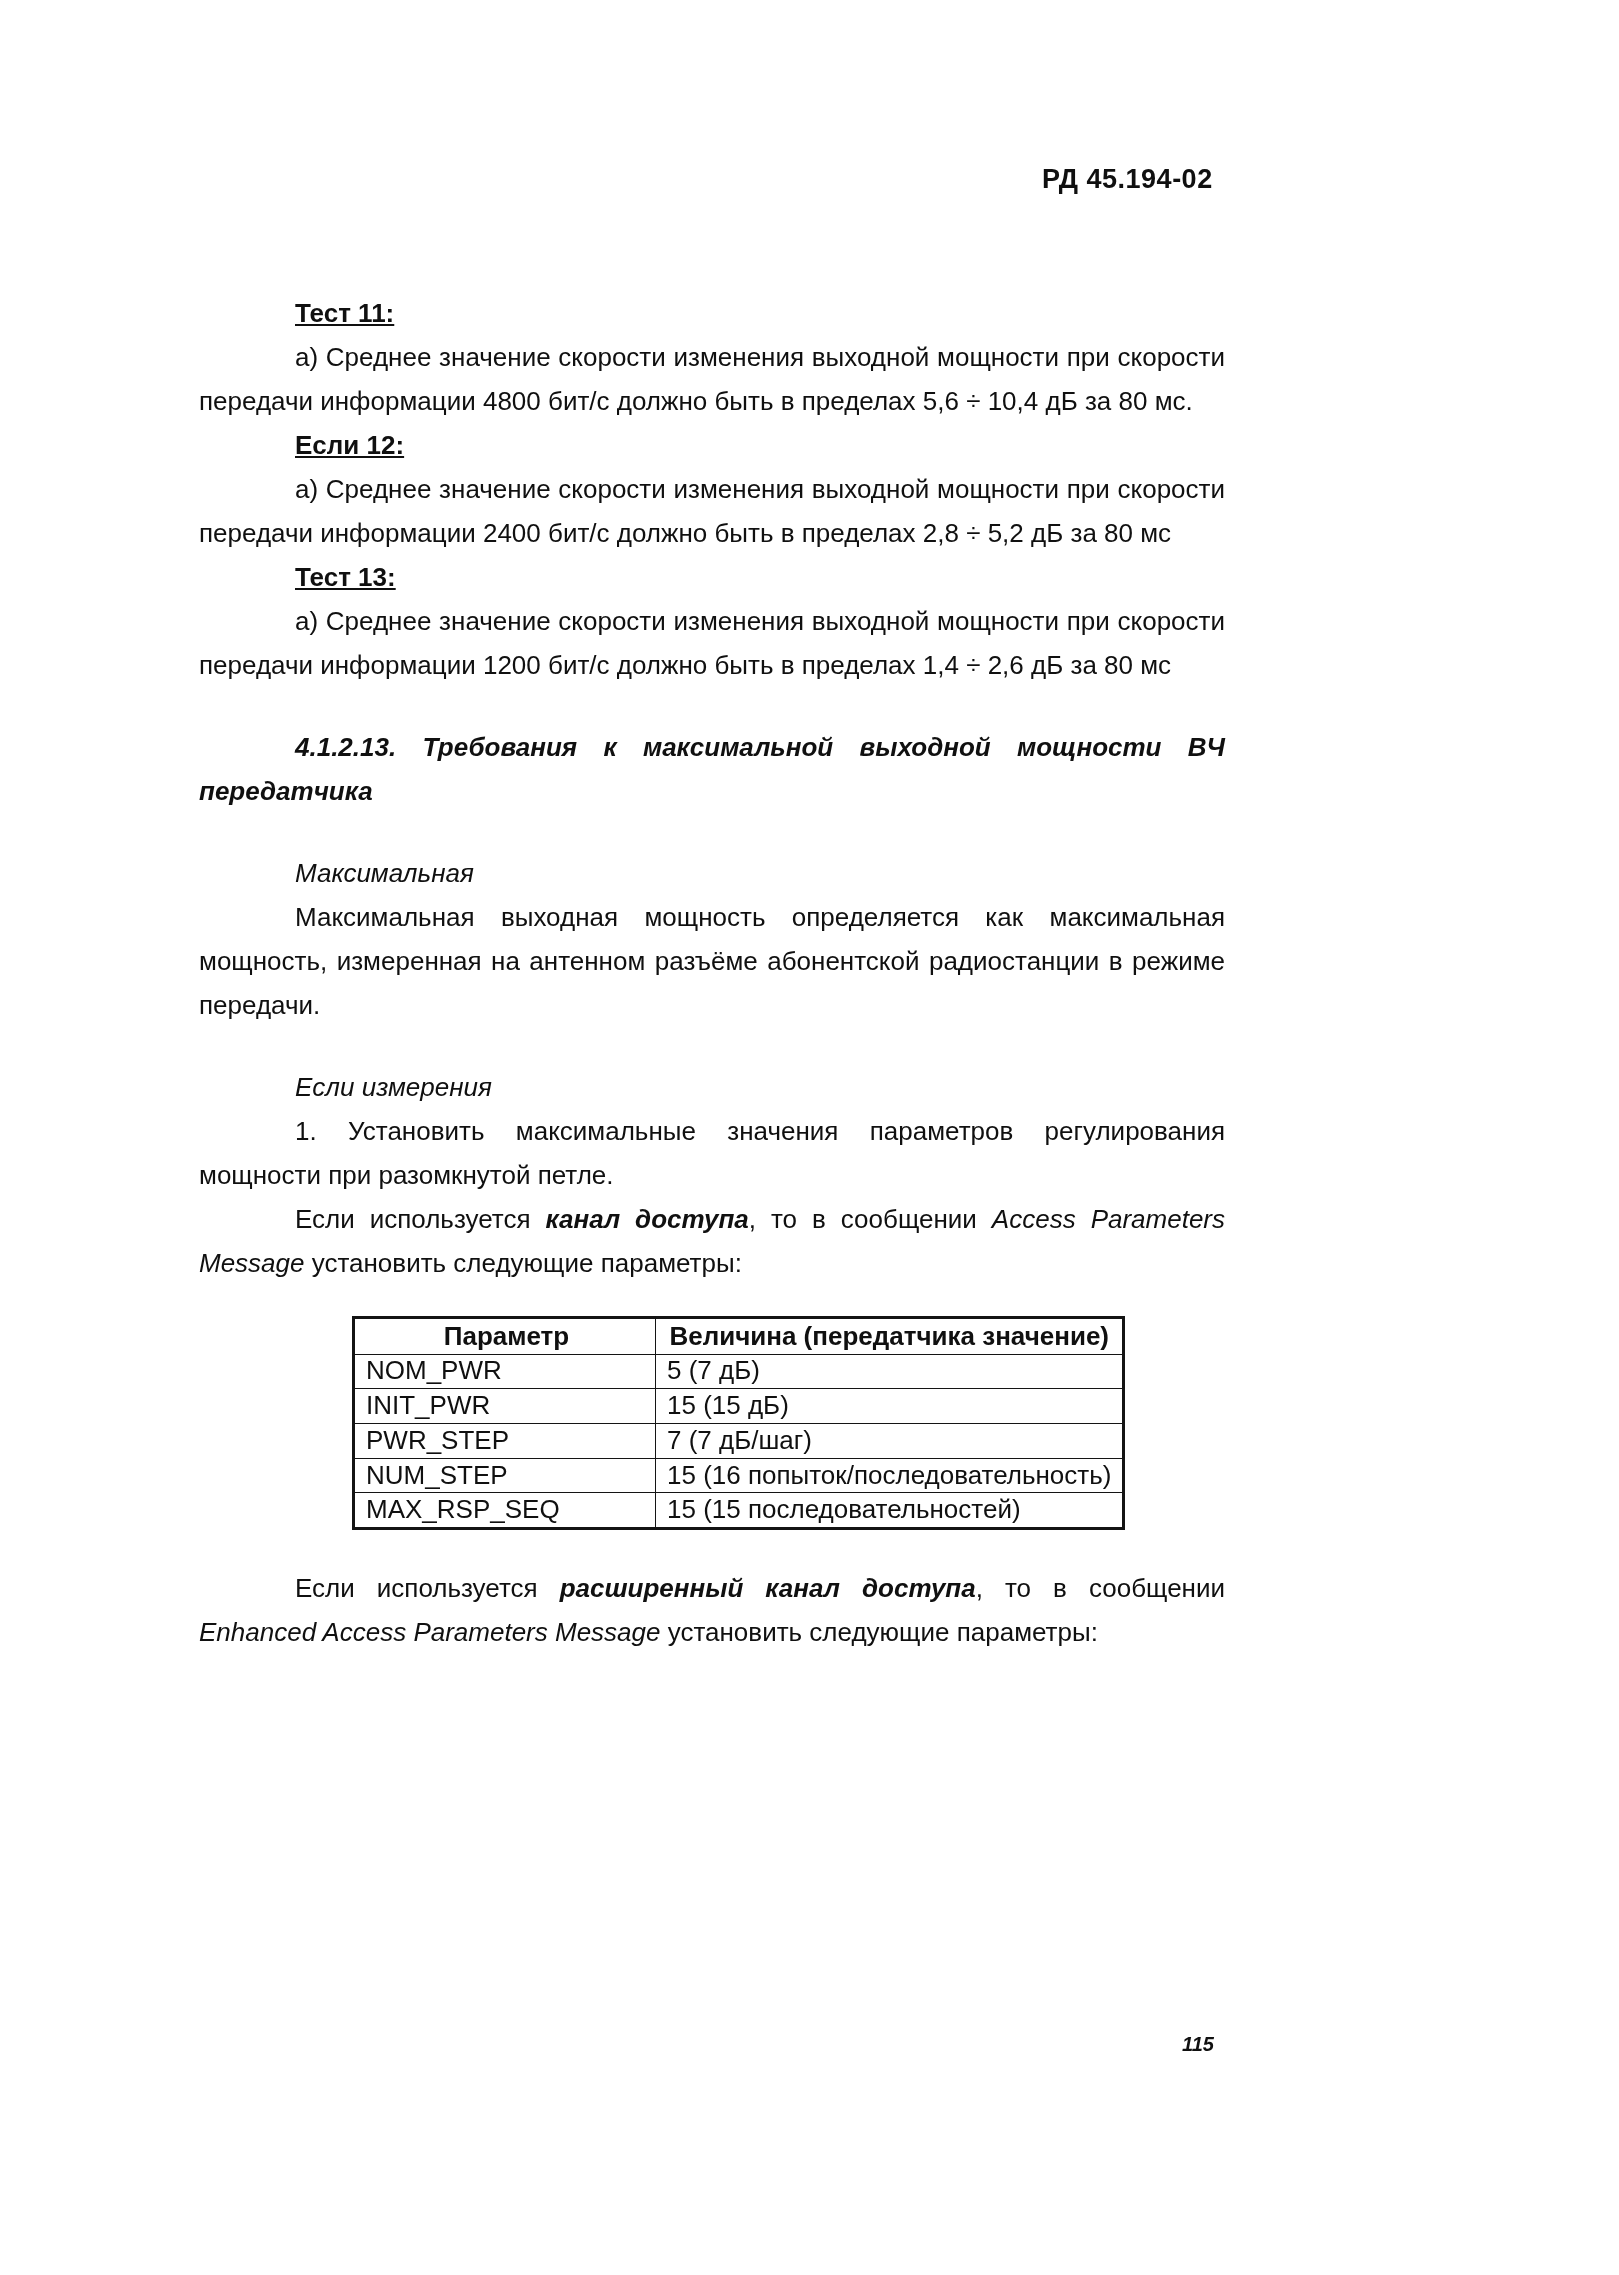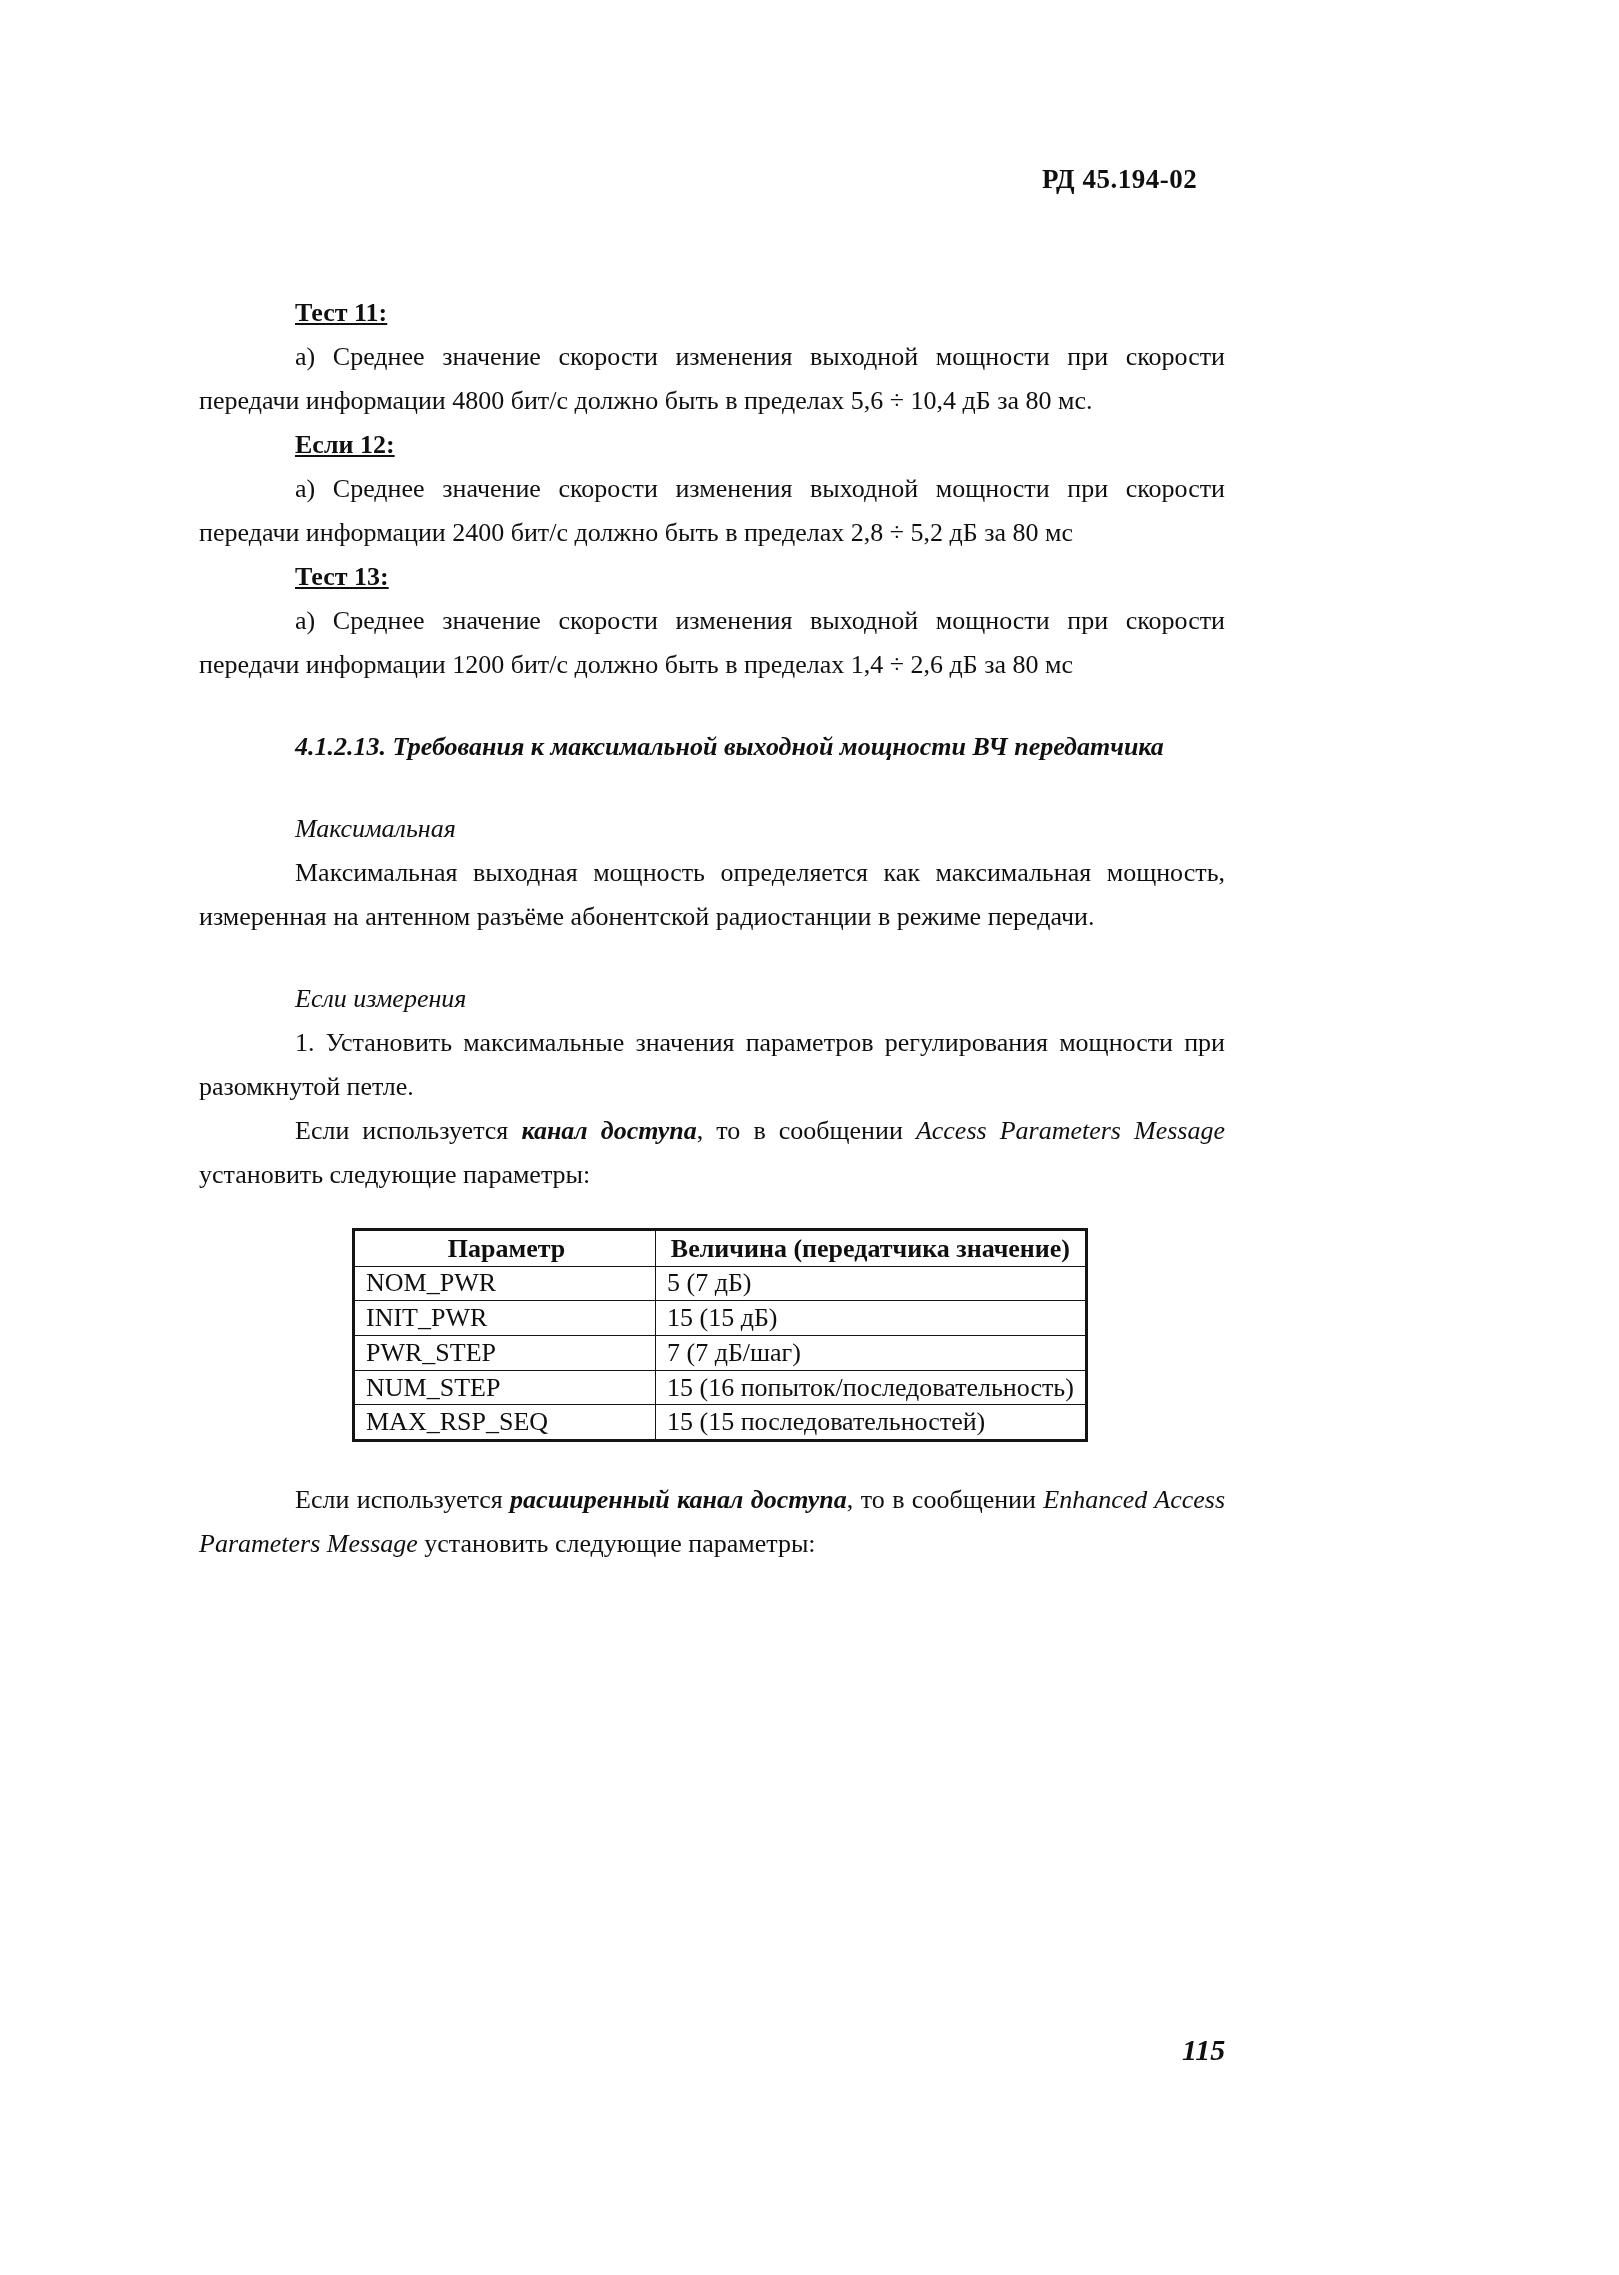--- a/index.html
+++ b/index.html
@@ -2,21 +2,21 @@
 <html style="font-size:14.5px"><head>
 <meta charset="utf-8">
 <style>
   * { box-sizing: border-box; }
   html, body { margin: 0; padding: 0; background: #ffffff; }
   .page {
     position: relative;
     width: 1612px;
     height: 2276px;
     background: #ffffff;
-    font-family: Liberation Serif, serif;
+    font-family: Liberation Sans, sans-serif;
     color: #101010;
     overflow: hidden;
   }
   .doc-number {
     position: absolute;
     top: 164px;
     left: 1042px;
     font-size: 27px;
     font-weight: bold;
     letter-spacing: 0.5px;
@@ -69,21 +69,21 @@
     text-align: left;
     padding: 0.9px 11px 1.8px 11px;
   }
   .params-table .col-param { width: 302px; padding-left: 12px; }
   .params-table .col-value { width: 416px; }
   .enhanced-para { margin-top: 36px !important; }
   .page-number {
     position: absolute;
     top: 2033px;
     left: 1182px;
-    font-size: 30px;
+    font-size: 20px;
     font-weight: bold;
     font-style: italic;
   }
 </style>
 </head>
 <body>
 
 <div class="page">
 
   <div class="doc-number">РД 45.194-02</div>

